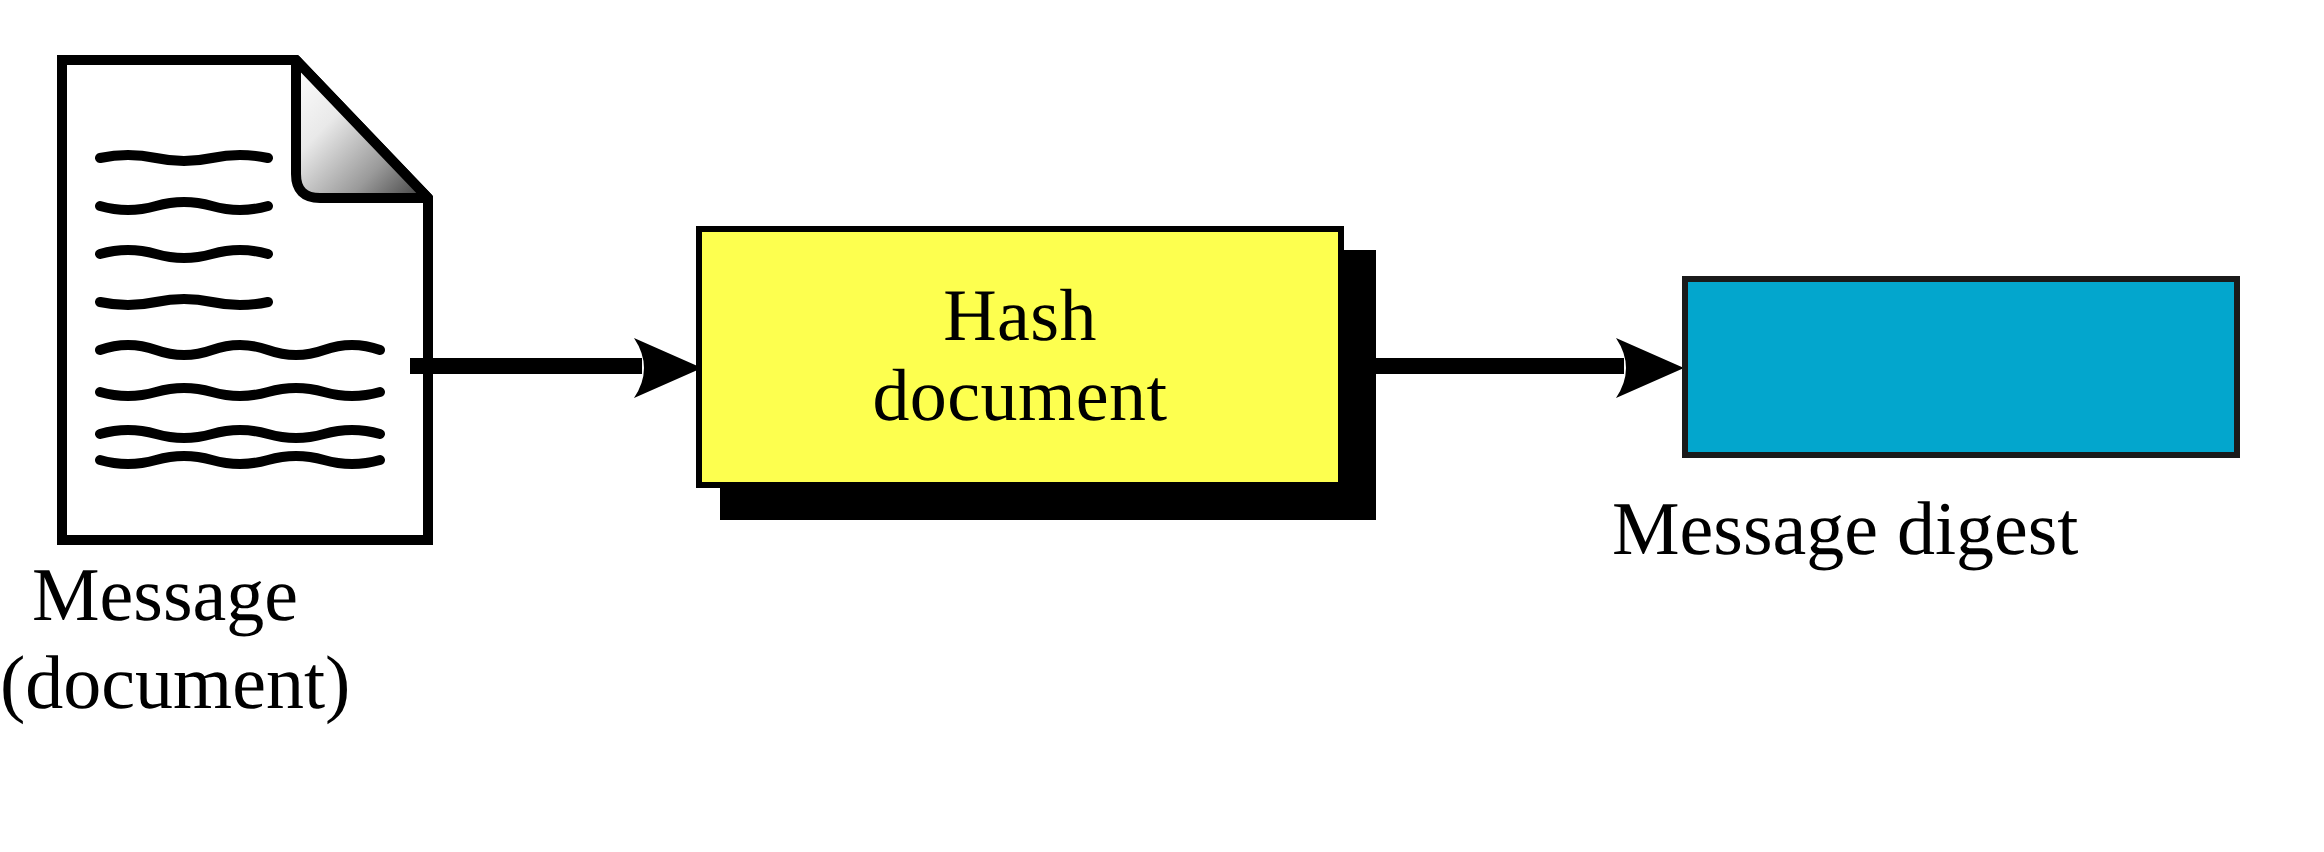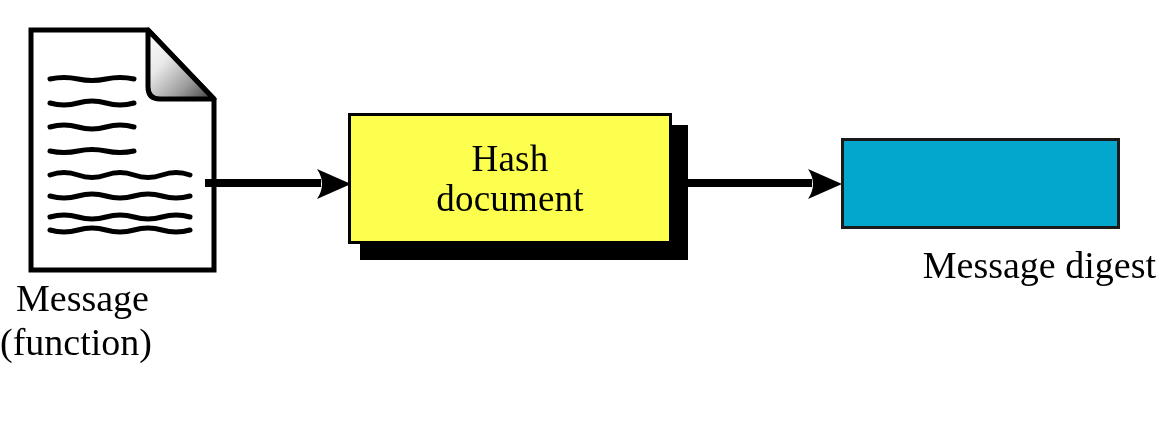--- a/index.html
+++ b/index.html
@@ -84,21 +84,21 @@
     border: 3px solid #1a1a1a;
     box-sizing: border-box;
   }
 
   
   .caption {
     position: absolute;
     font-size: 38px;
     line-height: 1.17;
     white-space: nowrap;
-    text-align: right;
+    text-align: left;
   }
   .caption-left {
     left: 0px;
     top: 276px;
     width: 250px;
     text-align: left;
   }
   .caption-left .cap-line-1 { padding-left: 16px; }
   .caption-left .cap-line-2 { padding-left: 0px; }
   .caption-right {
@@ -162,20 +162,20 @@
     <svg width="158" height="34" viewBox="0 0 158 34" xmlns="http://www.w3.org/2000/svg">
       <rect x="0" y="12" width="126" height="8" fill="#000000"></rect>
       <path d="M122,2 L156,17 L122,32 Q132,17 122,2 Z" fill="#000000"></path>
     </svg>
   </div>
 
   <div class="out-box"></div>
 
   <div class="caption caption-left">
     <div class="cap-line-1">Message</div>
-    <div class="cap-line-2">(function)</div>
+    <div class="cap-line-2">(document)</div>
   </div>
 
   <div class="caption caption-right">
     <div>Message digest</div>
   </div>
 
 </div>
 
 </body></html>

